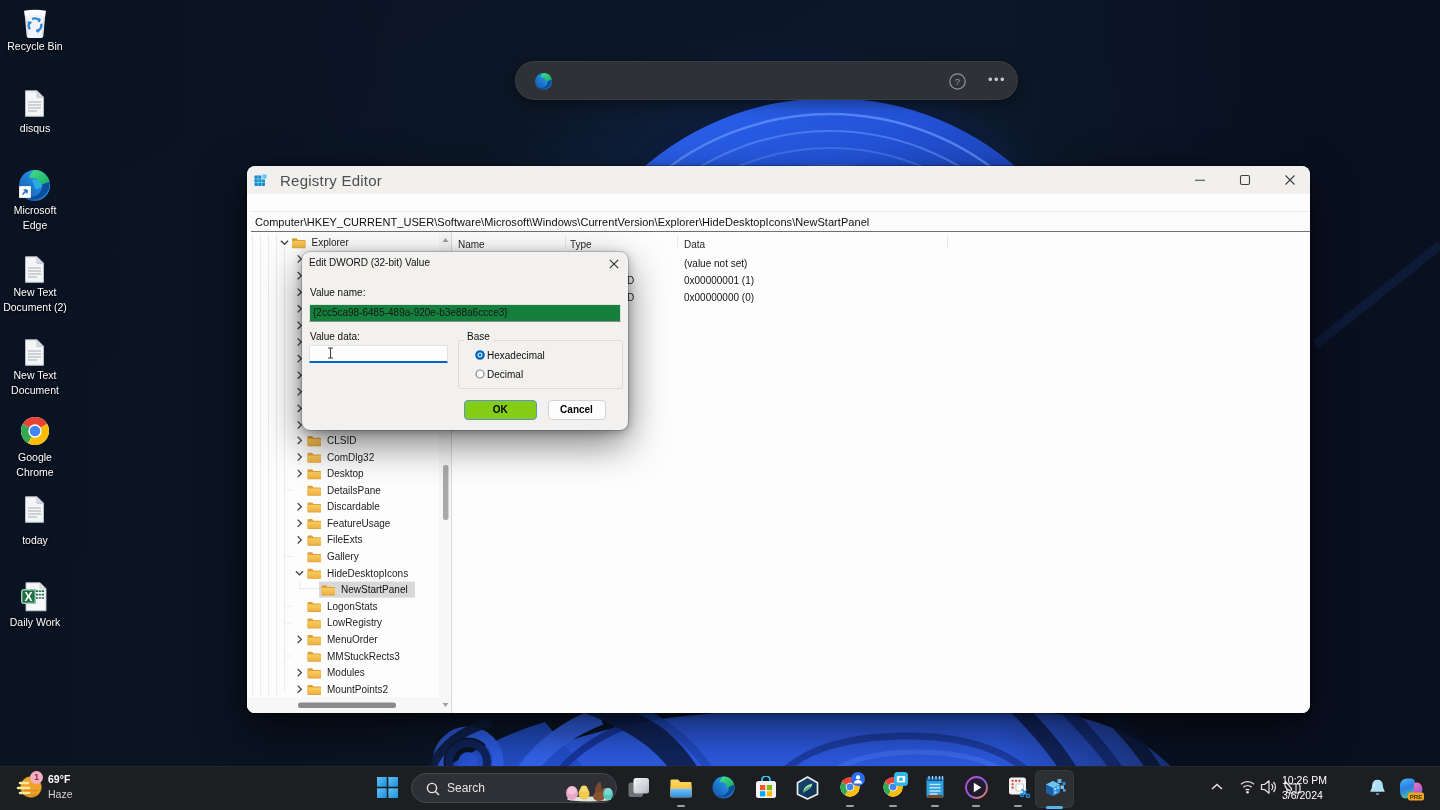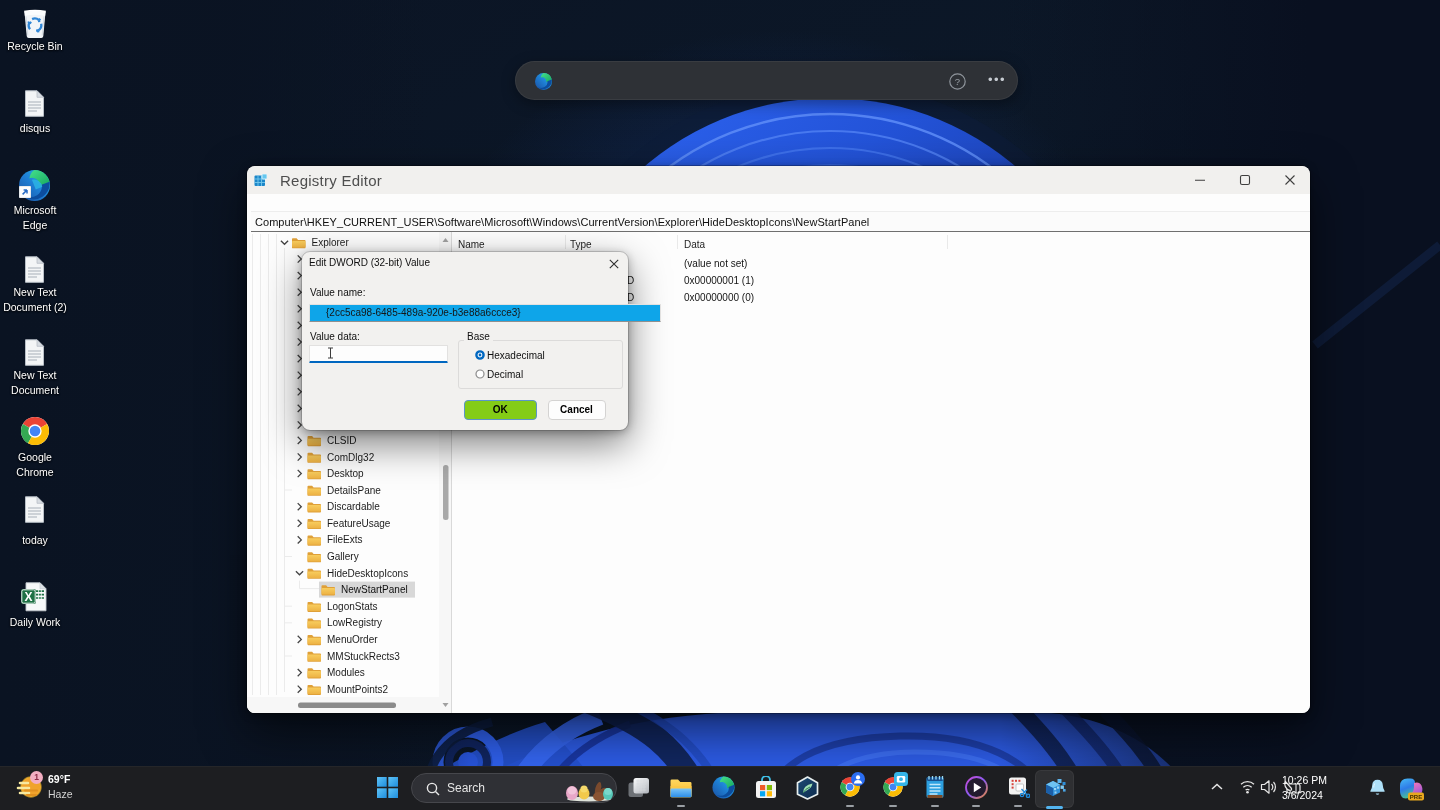--- a/index.html
+++ b/index.html
@@ -352,23 +352,23 @@
     <path d="M204.5 0 V481" stroke="#d9d9d9" stroke-width="1"></path>
   </svg>
 </div>
 
 <div id="dlg">
   <div class="abs" style="left:7px;top:5px;font-size:10px;color:#0f0f0f;">Edit DWORD (32-bit) Value</div>
   <svg class="abs" style="left:306.5px;top:6.5px" width="10" height="10" viewBox="0 0 10 10">
         <path d="M0.8 0.8 L9.2 9.2 M9.2 0.8 L0.8 9.2" stroke="#2f2f2f" stroke-width="1.1" fill="none"></path>
       </svg>
   <div class="abs" style="left:8px;top:35px;color:#0f0f0f;">Value name:</div>
-  <div class="abs" style="left:7px;top:52px;width:352px;height:18px;background:#0ea5e9;
+  <div class="abs" style="left:7px;top:52px;width:312px;height:18px;background:#15803d;
        border:1px solid #e2e1e0;border-bottom:1px solid #8f8f8f;box-sizing:border-box;
-       line-height:16px;padding-left:16px;color:#161616;">{2cc5ca98-6485-489a-920e-b3e88a6ccce3}</div>
+       line-height:16px;padding-left:3px;color:#161616;">{2cc5ca98-6485-489a-920e-b3e88a6ccce3}</div>
   <div class="abs" style="left:8px;top:79px;color:#0f0f0f;">Value data:</div>
   <div class="abs" style="left:7px;top:93px;width:139px;height:18px;background:#fdfdfd;
        border:1px solid #e2e1e0;border-bottom:2px solid #0067c0;box-sizing:border-box;border-radius:1px;"></div>
   <svg class="abs" style="left:24px;top:95px" width="9" height="12" viewBox="0 0 9 12">
         <path d="M2 1 h5 M2 11 h5 M4.5 1 V11" stroke="#3c3c3c" stroke-width="1" fill="none"></path>
       </svg>
   <div class="abs" style="left:156px;top:88px;width:163px;height:47px;border:1px solid #dcdbda;border-radius:3px;"></div>
   <div class="abs" style="left:162px;top:79px;background:#f2f1ef;padding:0 3px;color:#0f0f0f;">Base</div>
   <svg class="abs" style="left:172.5px;top:97.5px" width="10" height="10" viewBox="0 0 10 10">
     <circle cx="5" cy="5" r="3.6" fill="#fff" stroke="#0067c0" stroke-width="2.4"></circle>

